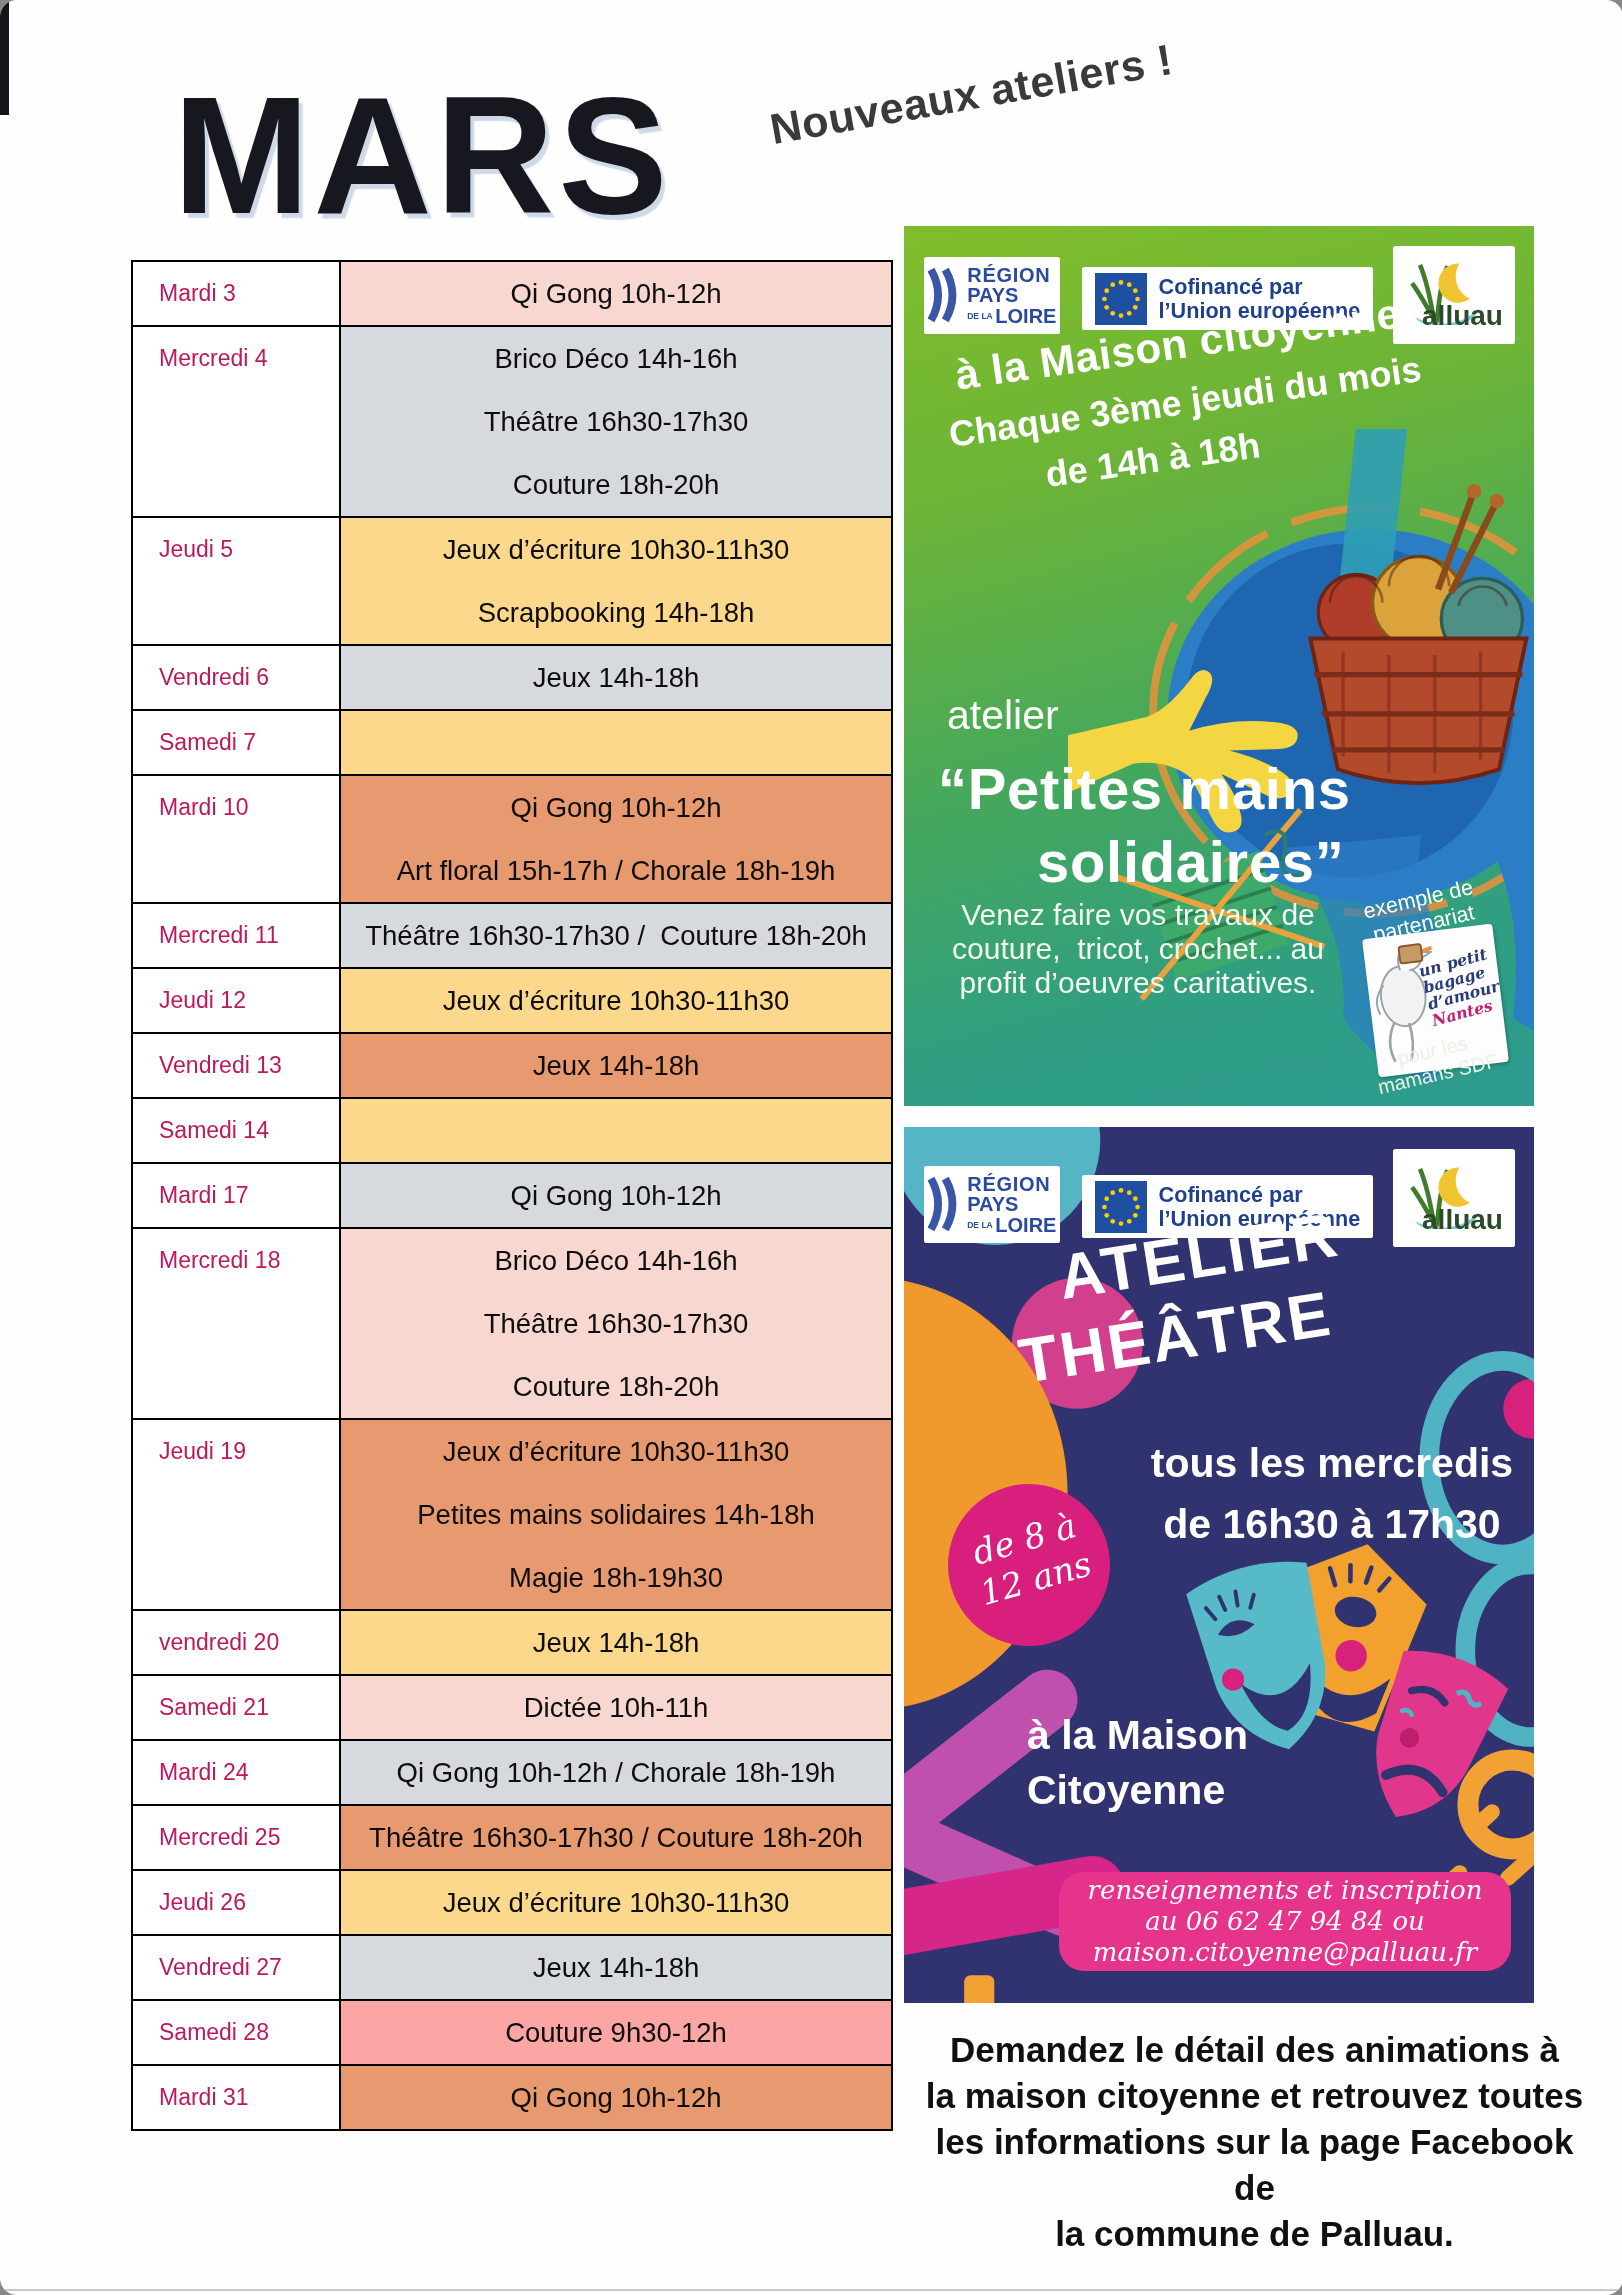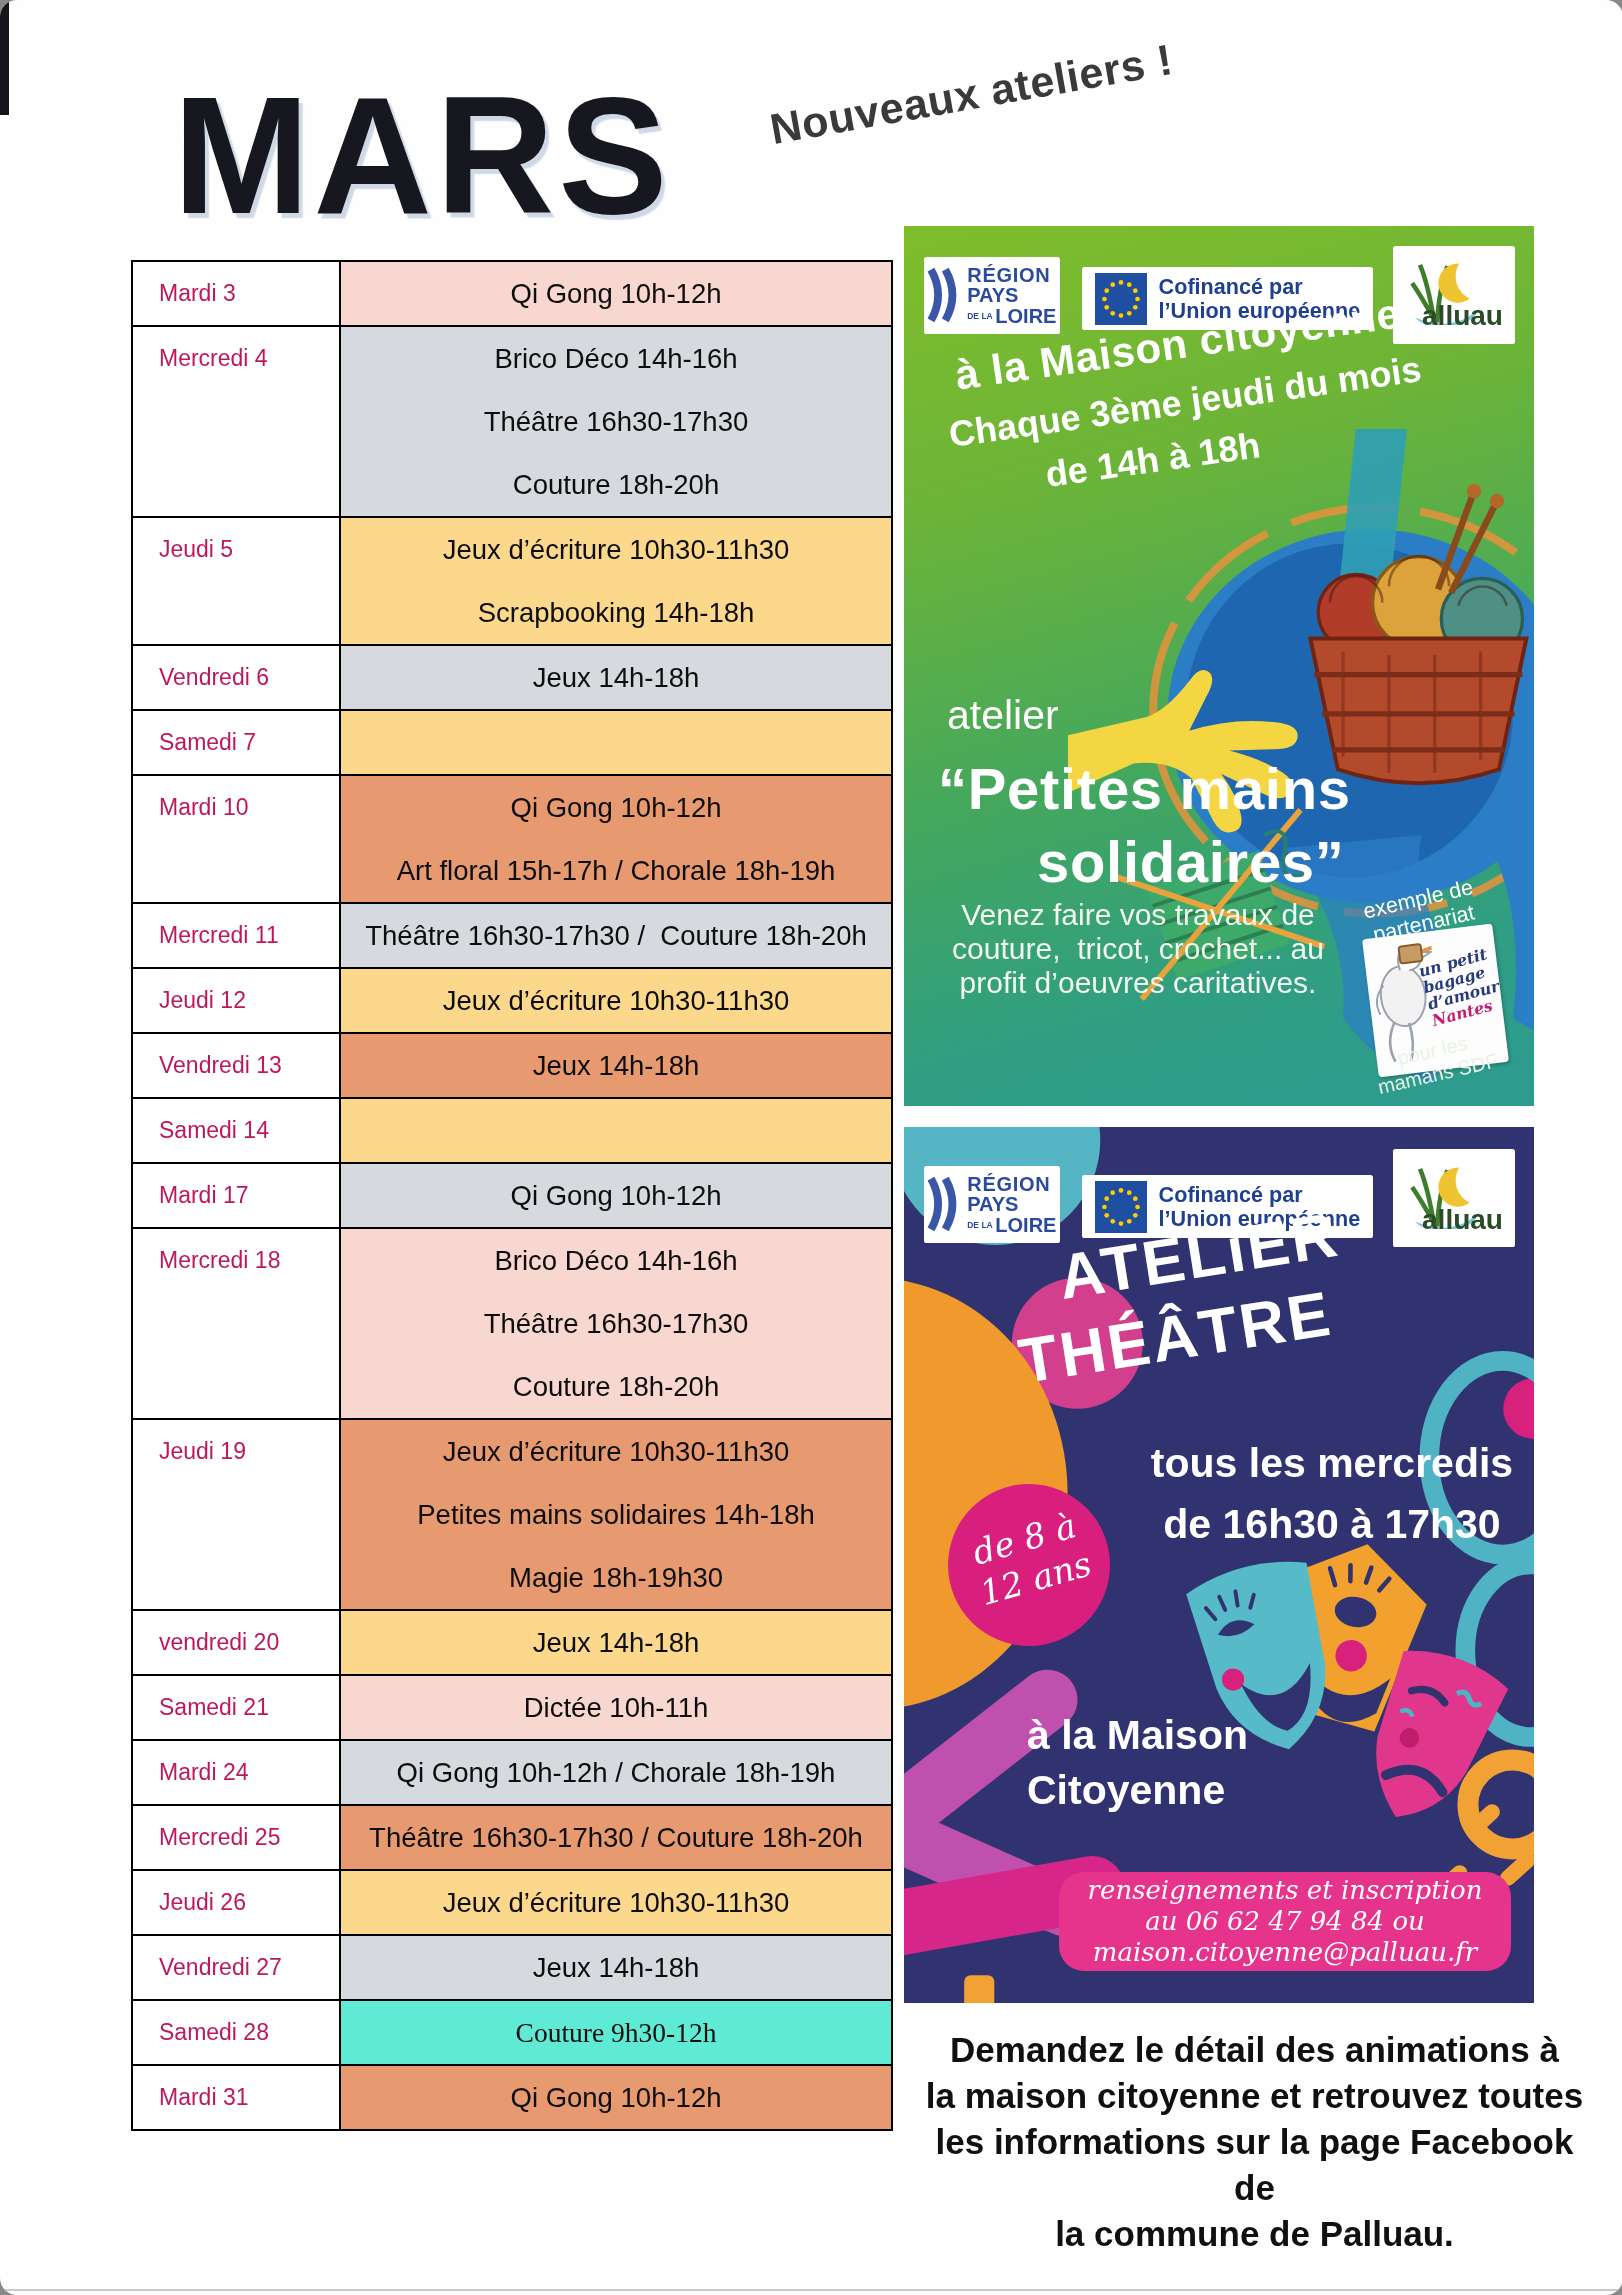--- a/index.html
+++ b/index.html
@@ -249,21 +249,21 @@
           <div class="day-label">Vendredi 27</div>
         </div>
         <div class="act-cell" style="background: rgb(214, 217, 222);">
           <div class="act-line">Jeux 14h-18h</div>
         </div>
       </div>
       <div class="row">
         <div class="day-cell">
           <div class="day-label">Samedi 28</div>
         </div>
-        <div class="act-cell" style="background: #5eead4; font-family: Liberation Serif, serif;">
+        <div class="act-cell" style="background: #fca5a5;">
           <div class="act-line">Couture 9h30-12h</div>
         </div>
       </div>
       <div class="row">
         <div class="day-cell">
           <div class="day-label">Mardi 31</div>
         </div>
         <div class="act-cell" style="background: rgb(231, 154, 112);">
           <div class="act-line">Qi Gong 10h-12h</div>
         </div>

